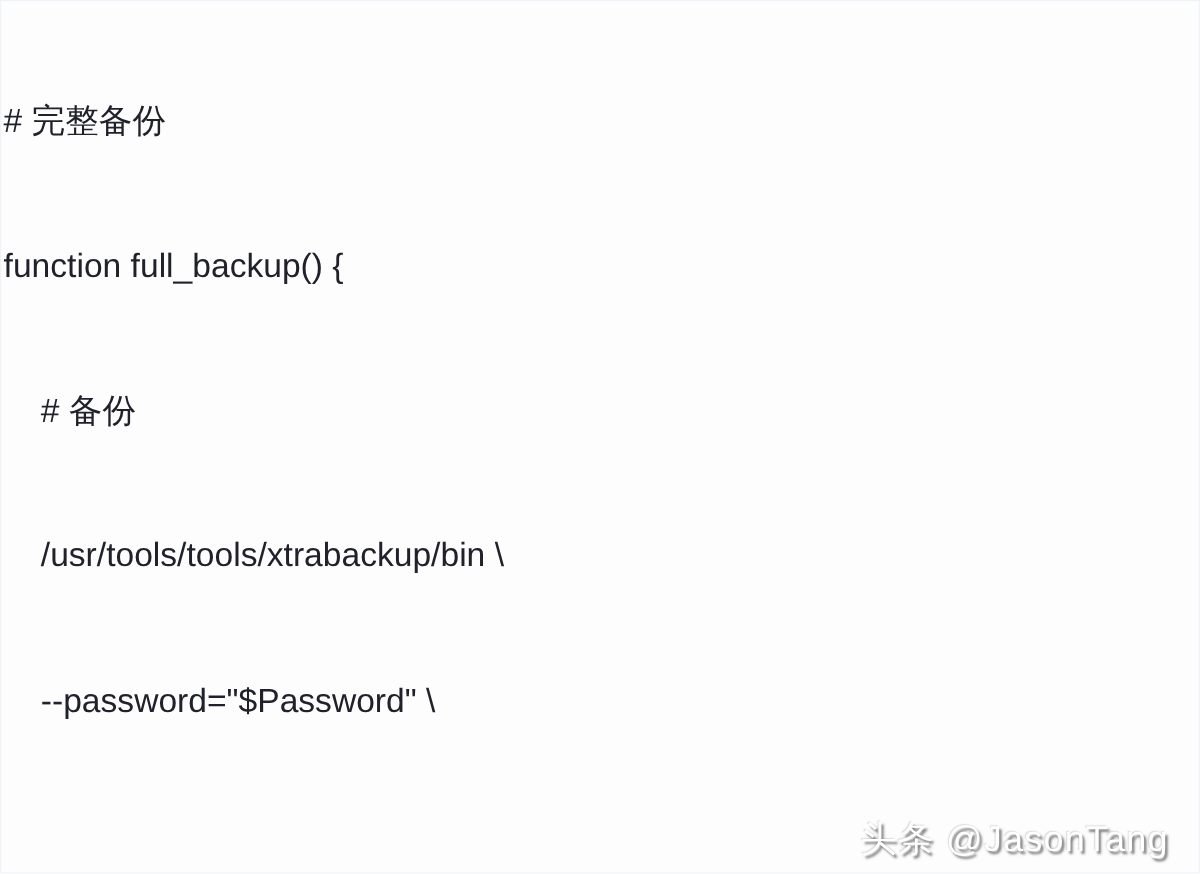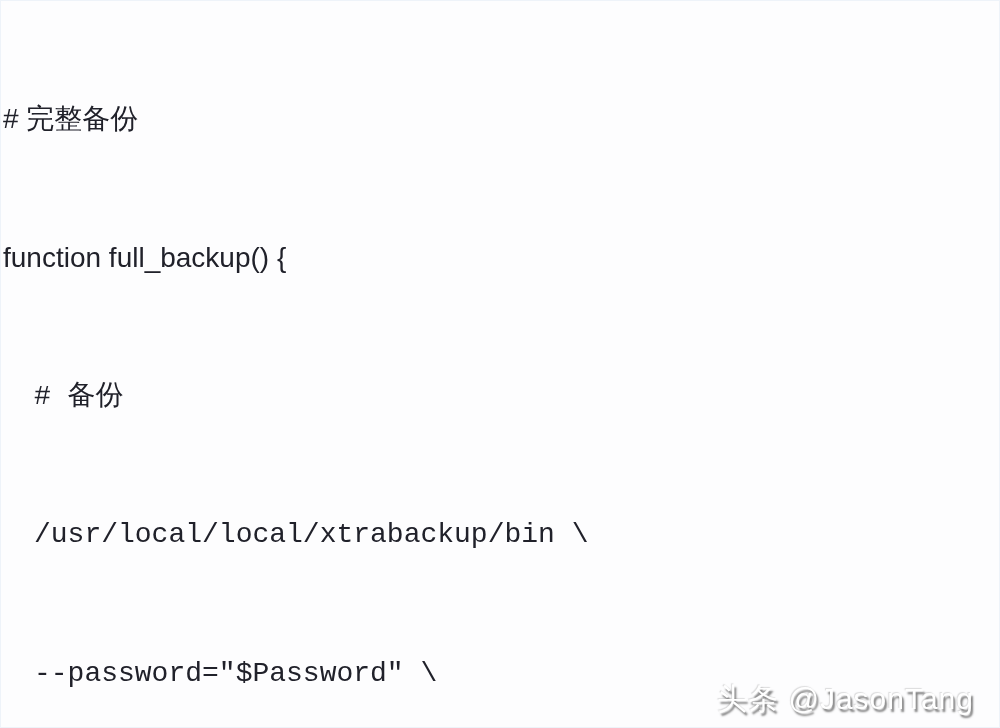--- a/index.html
+++ b/index.html
@@ -25,25 +25,23 @@
     top: 1px;
     left: 3px;
     right: 0;
     color: #20212a;
     font-size: 28px;
     line-height: 40.2px;
     white-space: pre;
   }
   .line {
     min-height: 40.2px;
-    margin-top: 18px;
   }
   .ind {
     padding-left: 31px;
-    font-family: Liberation Mono, monospace;
   }
   .watermark {
     position: absolute;
     right: 26px;
     bottom: 8px;
     font-size: 30px;
     letter-spacing: 1px;
     color: #ffffff;
     text-shadow: 2px 3px 2px rgba(105,105,105,0.85),
                  -1px -1px 1px rgba(160,160,160,0.35);
@@ -52,21 +50,21 @@
 </style>
 </head>
 <body>
 
 <div class="frame"></div>
 
 <div class="code">
   <div class="line"># 完整备份</div>
   <div class="line">function full_backup() {</div>
   <div class="line ind"># 备份</div>
-  <div class="line ind">/usr/local/local/xtrabackup/bin \</div>
+  <div class="line ind">/usr/tools/tools/xtrabackup/bin \</div>
   <div class="line ind">--password="$Password" \</div>
   
   
   
   
   
   
   
   
   

